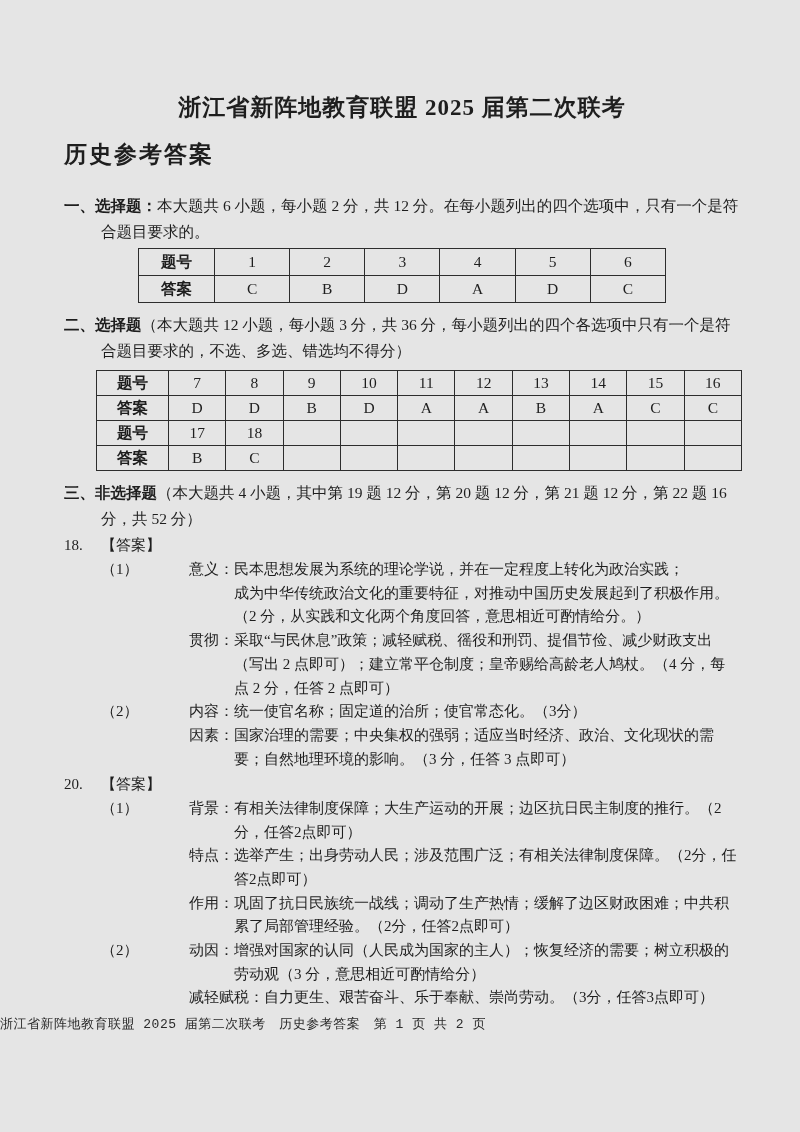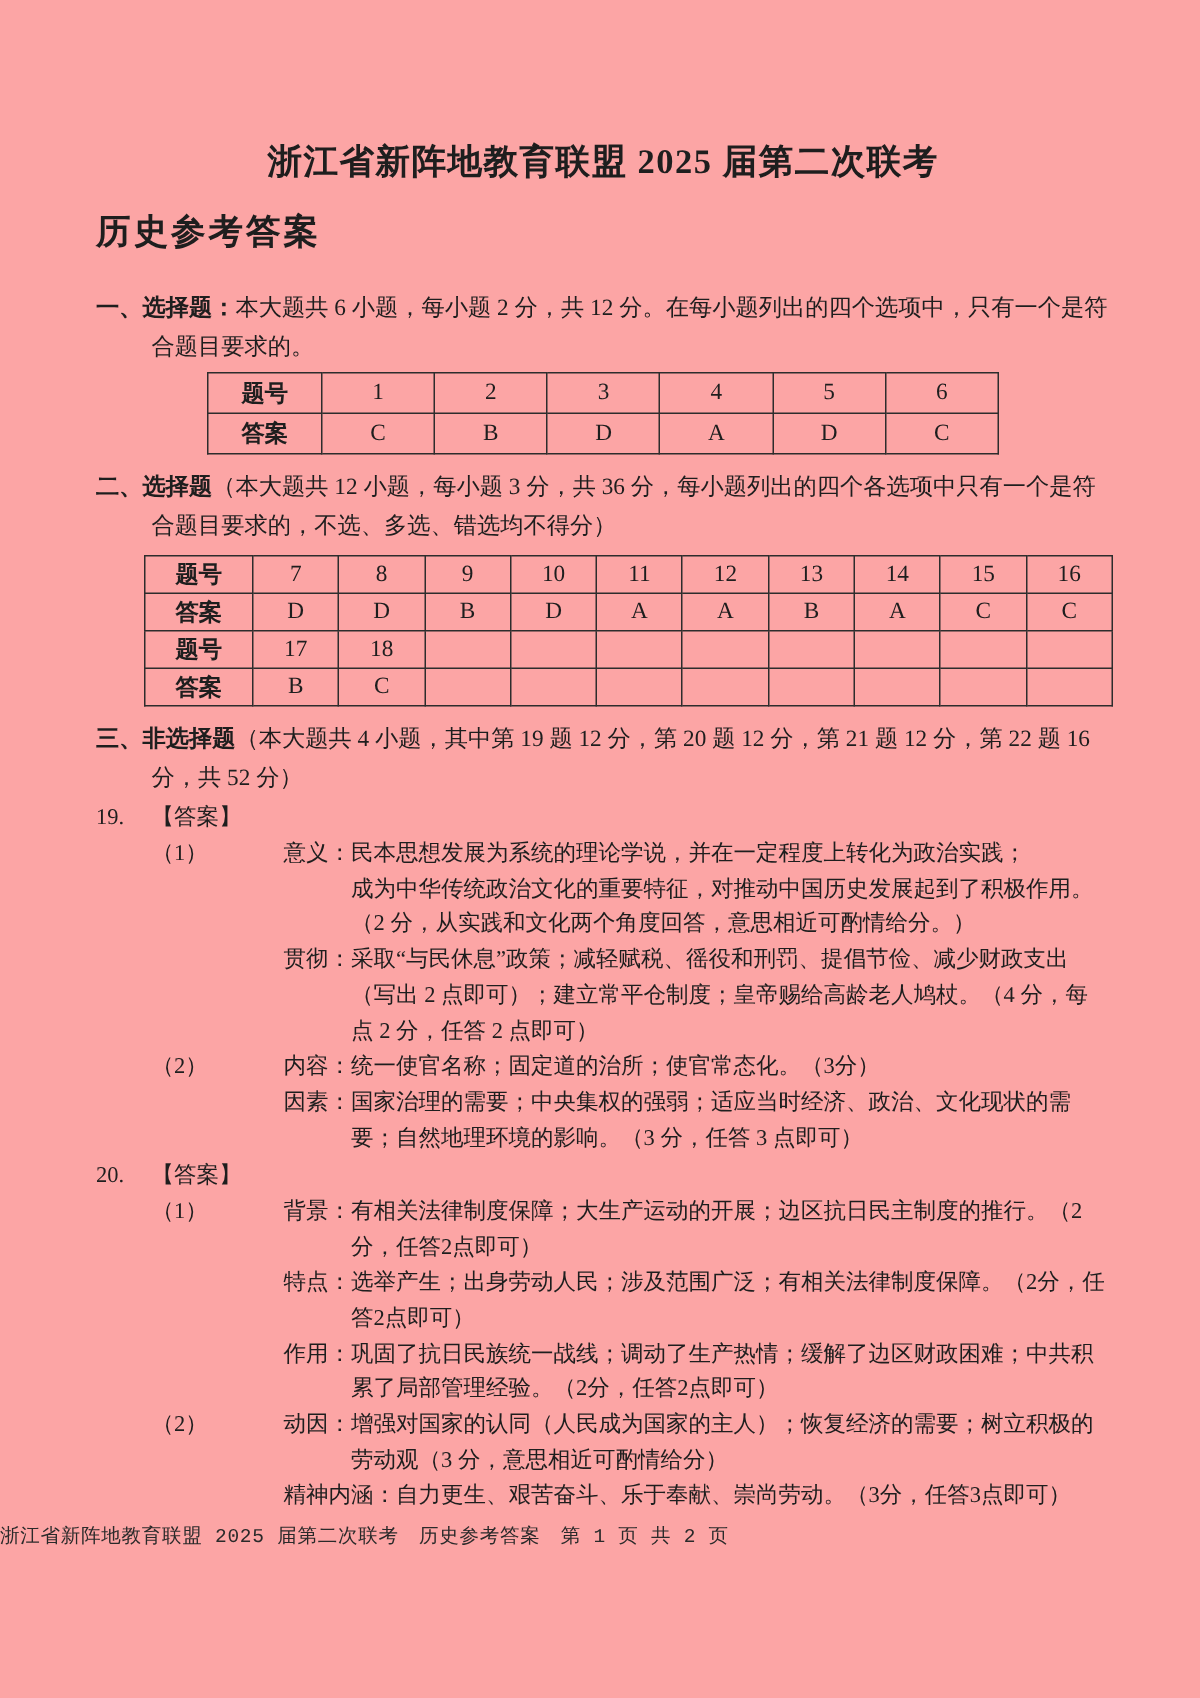--- a/index.html
+++ b/index.html
@@ -2,21 +2,21 @@
 <html><head>
 <meta charset="utf-8">
 <style>
   * { box-sizing: border-box; }
   html, body { margin: 0; padding: 0; background: #ffffff; }
   .page {
     position: relative;
     width: 800px;
     height: 1132px;
     margin: 0 auto;
-    background: #fca5a5;
+    background: #e5e5e5;
     color: #1e1e1e;
     font-family: "Liberation Serif", "DejaVu Serif", serif;
     overflow: hidden;
   }
   .content { padding: 94px 60px 0 64px; }
   .doc-title {
     margin: 0;
     text-align: center;
     font-size: 23px;
     font-weight: 700;
@@ -187,21 +187,21 @@
         <td></td>
         <td></td>
       </tr>
     </tbody>
       </table>
 
     <p class="sec-p"><span class="sec-label">三、非选择题</span><span>（本大题共 4 小题，其中第 19 题 12 分，第 20 题 12 分，第 21 题 12 分，第 22 题 16 分，共 52 分）</span></p>
 
     <div class="answers">
       <div class="ans-head">
-        <span class="qnum">19.</span>
+        <span class="qnum">18.</span>
         <span class="qans">【答案】</span>
       </div>
       <div class="items">
         <div class="ans-row">
           <span class="prefix">（1）</span>
           <span class="label">意义：</span>
           <div class="text">民本思想发展为系统的理论学说，并在一定程度上转化为政治实践；
 成为中华传统政治文化的重要特征，对推动中国历史发展起到了积极作用。（2 分，从实践和文化两个角度回答，意思相近可酌情给分。）</div>
         </div>
         <div class="ans-row">
@@ -243,21 +243,21 @@
           <span class="label">作用：</span>
           <div class="text">巩固了抗日民族统一战线；调动了生产热情；缓解了边区财政困难；中共积累了局部管理经验。（2分，任答2点即可）</div>
         </div>
         <div class="ans-row">
           <span class="prefix">（2）</span>
           <span class="label">动因：</span>
           <div class="text">增强对国家的认同（人民成为国家的主人）；恢复经济的需要；树立积极的劳动观（3 分，意思相近可酌情给分）</div>
         </div>
         <div class="ans-row">
           <span class="prefix"></span>
-          <span class="label">精神内涵：</span>
+          <span class="label">减轻赋税：</span>
           <div class="text">自力更生、艰苦奋斗、乐于奉献、崇尚劳动。（3分，任答3点即可）</div>
         </div>
       </div>
     </div>
 
   </div>
 
   <div class="footer">浙江省新阵地教育联盟 2025 届第二次联考　历史参考答案　第 1 页 共 2 页</div>
 </div>
 

